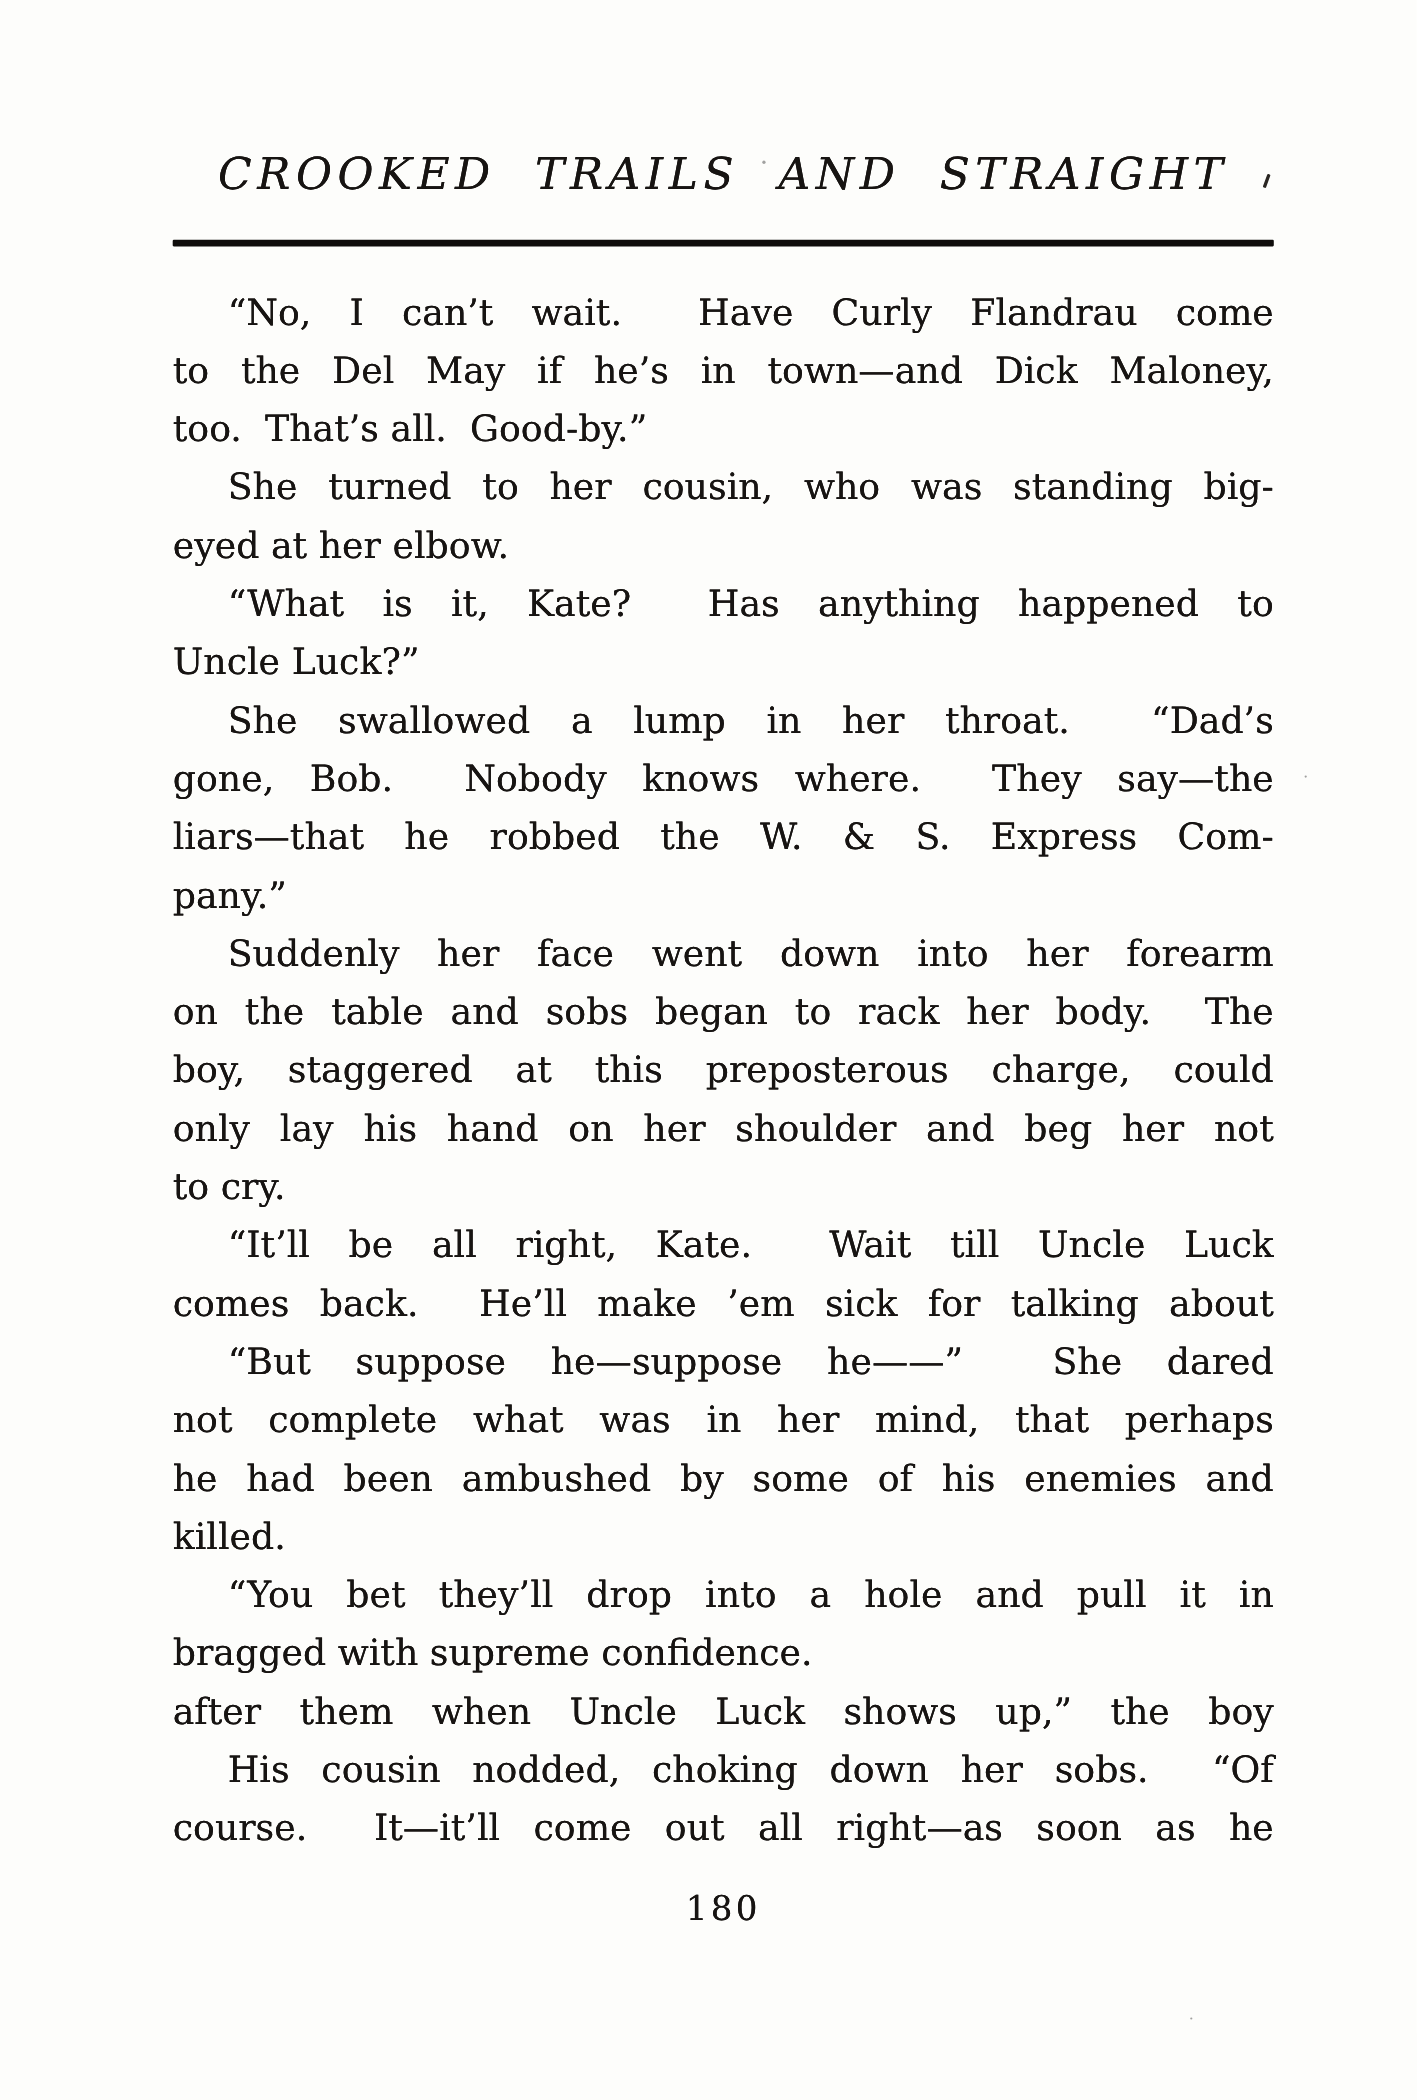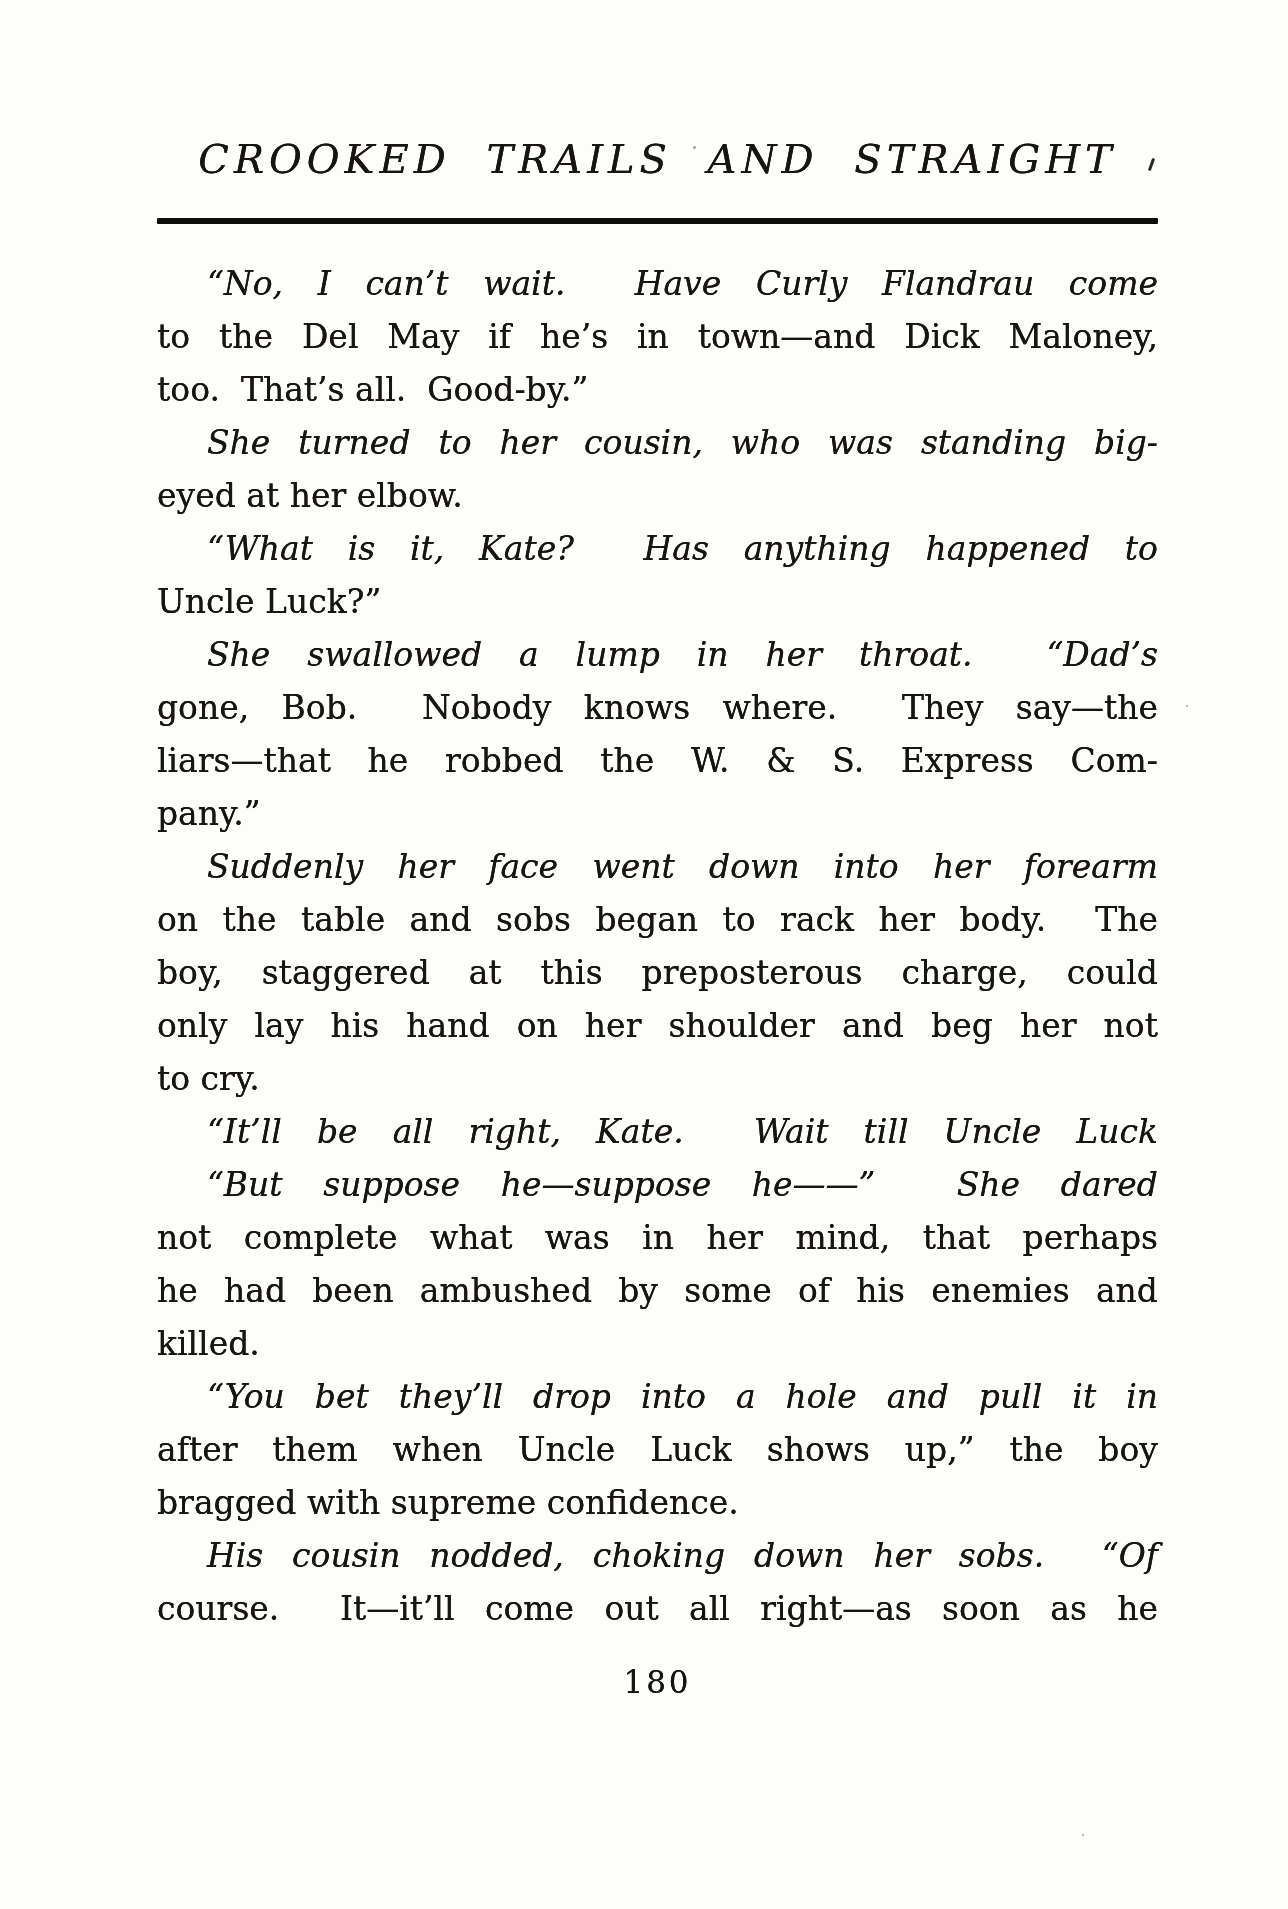--- a/index.html
+++ b/index.html
@@ -51,21 +51,21 @@
     border-radius: 1px;
   }
   .body-text {
     margin-top: 33px;
     font-size: 33px;
     line-height: 53px;
     text-shadow: 0 0 0.4px currentColor;
   }
   .line { text-align: left; }
   .line.just { text-align: justify; text-align-last: justify; }
-  .line.ind { text-indent: 50px; font-style: italic; }
+  .line.ind { text-indent: 50px; }
   .folio {
     margin-top: 29px;
     text-align: center;
     font-size: 31px;
     letter-spacing: 3px;
     text-shadow: 0 0 0.4px currentColor;
   }
   
   .speck {
     position: absolute;
@@ -102,25 +102,26 @@
         <div class="line ind just">She swallowed a lump in her throat.&nbsp; “Dad’s</div>
         <div class="line just">gone, Bob.&nbsp; Nobody knows where.&nbsp; They say—the</div>
         <div class="line just">liars—that he robbed the W. &amp; S. Express Com-</div>
         <div class="line">pany.”</div>
         <div class="line ind just">Suddenly her face went down into her forearm</div>
         <div class="line just">on the table and sobs began to rack her body.&nbsp; The</div>
         <div class="line just">boy, staggered at this preposterous charge, could</div>
         <div class="line just">only lay his hand on her shoulder and beg her not</div>
         <div class="line">to cry.</div>
         <div class="line ind just">“It’ll be all right, Kate.&nbsp; Wait till Uncle Luck</div>
+        <div class="line just">comes back.&nbsp; He’ll make ’em sick for talking about</div>
         <div class="line ind just">“But suppose he—suppose he——”&nbsp; She dared</div>
         <div class="line just">not complete what was in her mind, that perhaps</div>
         <div class="line just">he had been ambushed by some of his enemies and</div>
         <div class="line">killed.</div>
         <div class="line ind just">“You bet they’ll drop into a hole and pull it in</div>
+        <div class="line">bragged with supreme confidence.</div>
         <div class="line just">after them when Uncle Luck shows up,” the boy</div>
-        <div class="line">bragged with supreme confidence.</div>
         <div class="line ind just">His cousin nodded, choking down her sobs.&nbsp; “Of</div>
         <div class="line just">course.&nbsp; It—it’ll come out all right—as soon as he</div>
       </div>
     <div class="folio">180</div>
   </div>
 </div>
 
 </body></html>

